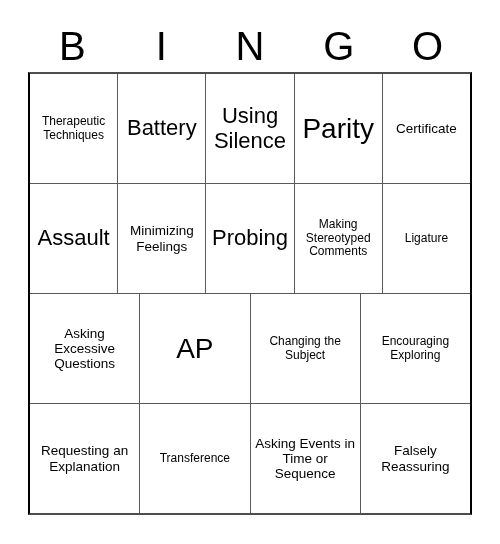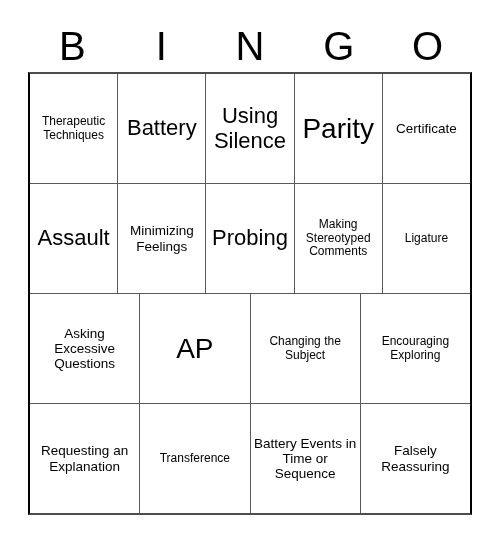--- a/index.html
+++ b/index.html
@@ -126,18 +126,18 @@
     <div class="bingo-row">
       <div class="bingo-cell sz-s">Asking Excessive Questions</div>
       <div class="bingo-cell sz-xxl">AP</div>
       <div class="bingo-cell sz-l">Changing the Subject</div>
       <div class="bingo-cell sz-xs">Encouraging Exploring</div>
     </div>
 
     <div class="bingo-row">
       <div class="bingo-cell sz-s">Requesting an Explanation</div>
       <div class="bingo-cell sz-xs">Transference</div>
-      <div class="bingo-cell sz-s">Battery Events in Time or Sequence</div>
+      <div class="bingo-cell sz-s">Asking Events in Time or Sequence</div>
       <div class="bingo-cell sz-s">Falsely Reassuring</div>
     </div>
 
   </div>
 </div>
 
 </body></html>

